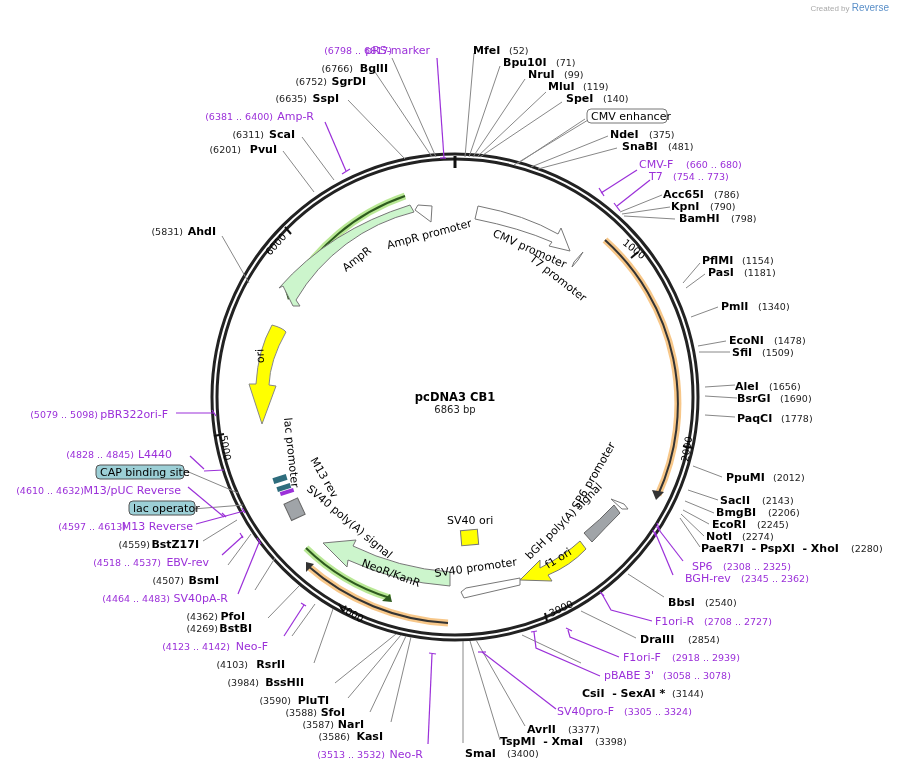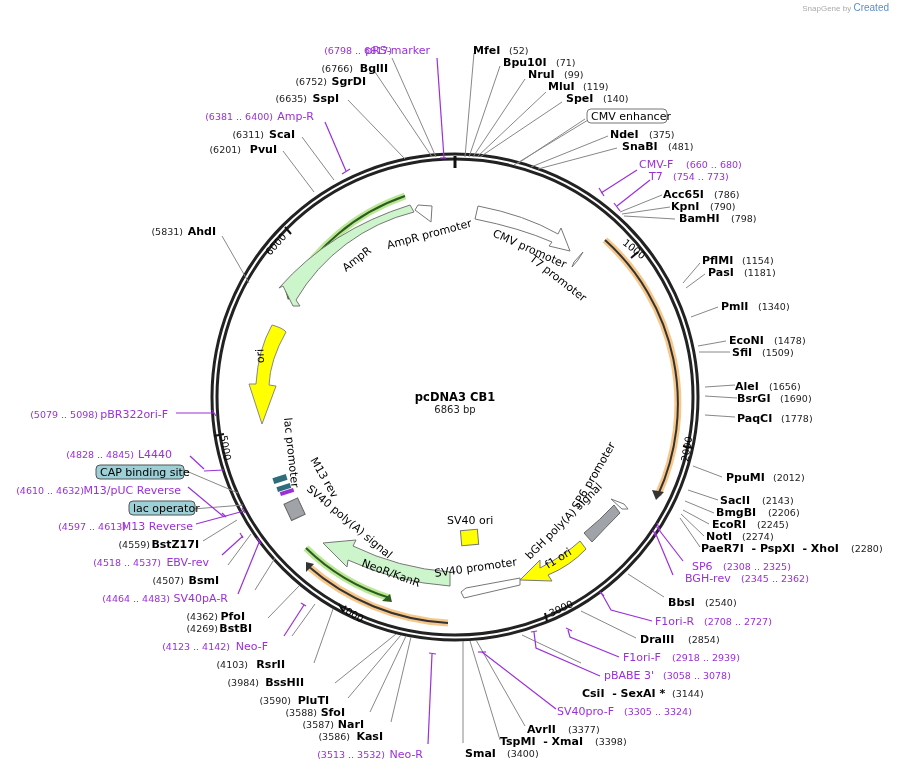--- a/index.html
+++ b/index.html
@@ -12,21 +12,21 @@
   .feat{font-size:11px;fill:#000;font-family:"DejaVu Sans",sans-serif;}
   .tick{font-size:10px;fill:#000;font-family:"DejaVu Sans",sans-serif;}
   .leader{stroke:#888;stroke-width:1;fill:none;}
   .pleader{stroke:#9b30d9;stroke-width:1.2;fill:none;}
   #credit{position:absolute;right:8px;top:2px;font-size:8px;color:#aaa;font-family:"Liberation Sans",sans-serif;}
   #credit b{color:#5a8fc8;font-weight:normal;font-size:10px;}
 </style>
 </head>
 <body>
 
-<div id="credit"><span>SnapGene by</span> <b>Created</b></div>
+<div id="credit"><span>Created by</span> <b>Reverse</b></div>
 
 <svg width="897" height="771" viewBox="0 0 897 771">
 
   <g>
     <circle cx="455" cy="397" r="243" fill="none" stroke="#222" stroke-width="3"></circle>
     <circle cx="455" cy="397" r="238" fill="none" stroke="#222" stroke-width="3"></circle>
     <line x1="455" y1="156" x2="455" y2="168" stroke="#111" stroke-width="3"></line>
   </g>
 
   <g>

